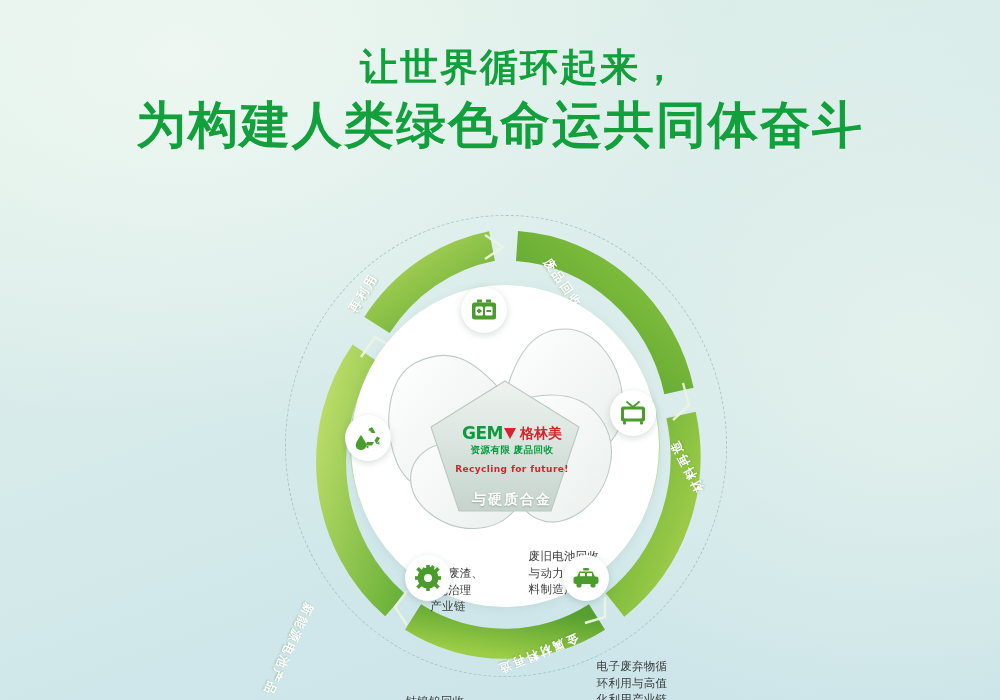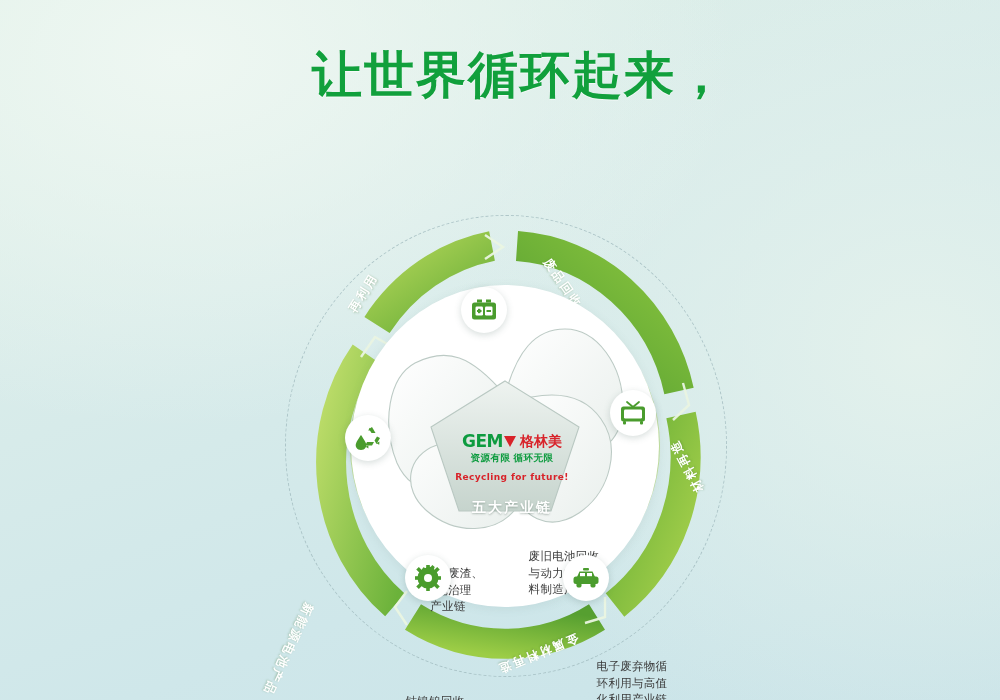--- a/index.html
+++ b/index.html
@@ -20,21 +20,21 @@
     text-align:center;
     line-height:1.32;
   }
   .title-line{
     display:block;
     color:#11a03c;
     font-weight:bold;
     letter-spacing:2px;
     text-shadow:0 1px 0 rgba(255,255,255,.6);
   }
-  .title-line.l1{font-size:50px;padding-left:40px;}
+  .title-line.l1{font-size:38px;padding-left:40px;}
   .title-line.l2{font-size:50px;}
 
   
   .diagram{
     position:absolute;
     left:285px;top:215px;
     width:440px;height:460px;
   }
   .dashed-ring{
     position:absolute;left:0;top:0;width:100%;height:100%;
@@ -67,21 +67,21 @@
     letter-spacing:.3px;
   }
   .seg-0{left:112px;top:350px;width:102px;}   
   .seg-1{left:229px;top:333px;width:100px;}   
   .seg-2{left:298px;top:443px;width:98px;}   
   .seg-4{left:100px;top:478px;width:100px;}   
 
   
   .center-pent{
     position:absolute;
-    left:163px;top:206px;
+    left:163px;top:198px;
     width:128px;height:128px;
   }
   .logo-box{
     position:absolute;left:0;top:12px;width:128px;text-align:center;
   }
   .logo-row{
     display:flex;align-items:center;justify-content:center;gap:3px;
     line-height:1;
   }
   .logo-gem{
@@ -145,20 +145,21 @@
   .rl-metal{left:296px;top:430px;transform:rotate(-202deg);transform-origin:left top;}
   .rl-newenergy{left:32px;top:392px;transform:rotate(-245deg);transform-origin:left top;}
 </style>
 </head>
 <body>
 
 <div class="stage">
 
   <div class="title-wrap">
     <span class="title-line l1">让世界循环起来，</span>
+    <span class="title-line l2">为构建人类绿色命运共同体奋斗</span>
   </div>
 
   <div class="diagram">
 
     <div class="dashed-ring"></div>
 
     <svg class="svg-ring" viewBox="0 0 440 460">
       <defs>
         <linearGradient id="gA" x1="0" y1="0" x2="1" y2="1">
           <stop offset="0%" stop-color="#b5d75a"></stop>
@@ -236,24 +237,24 @@
       <path d="M154,96 L228,142 L200,226 L108,226 L80,142 Z" fill="url(#pgc)" stroke="#b9c8c2" stroke-width="1.1"></path>
     </svg>
 
     <div class="center-pent">
       <div class="logo-box">
         <div class="logo-row">
           <span class="logo-gem">GEM</span>
           <span class="logo-tri"></span>
           <span class="logo-cn">格林美</span>
         </div>
-        <div class="logo-slogan">资源有限  循环无限</div>
+        <div class="logo-slogan">资源有限  废品回收</div>
         <div class="logo-en">Recycling for future!</div>
       </div>
-      <div class="center-caption">五大产业链</div>
+      <div class="center-caption">与硬质合金</div>
     </div>
 
     <div class="seg-text seg-0">废水、废渣、
 废泥治理
 产业链</div>
     <div class="seg-text seg-1">废旧电池回收
 与动力电池材
 料制造产业链</div>
     <div class="seg-text seg-2">电子废弃物循
 环利用与高值

